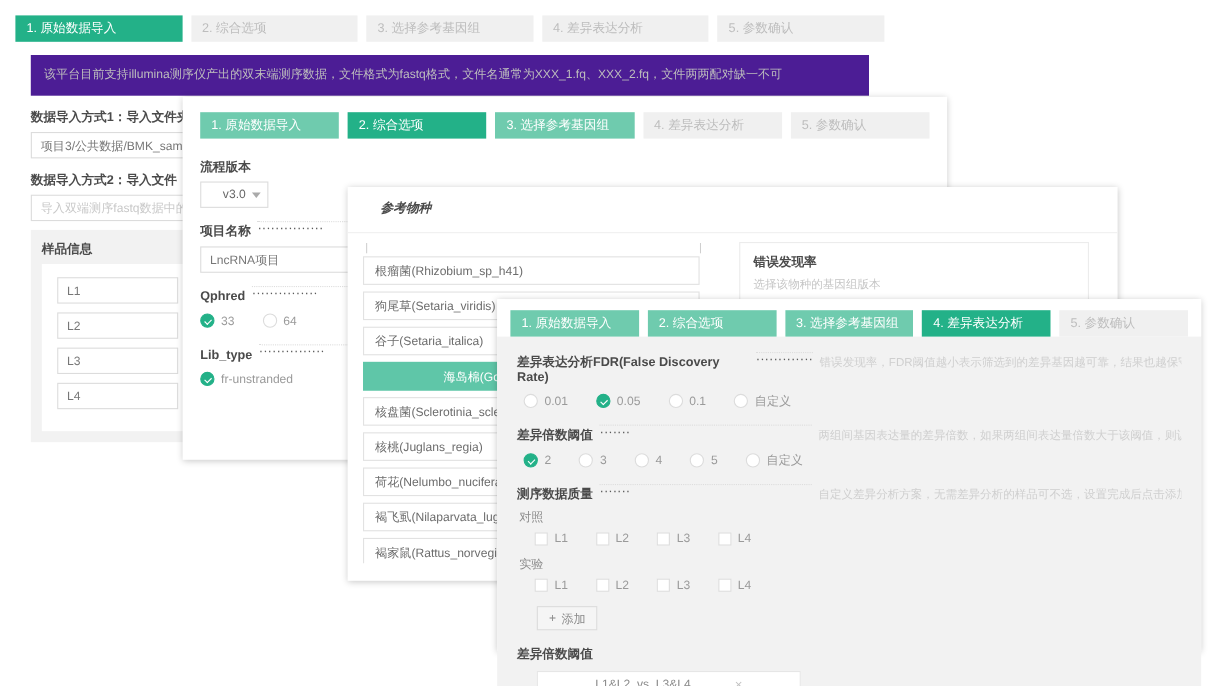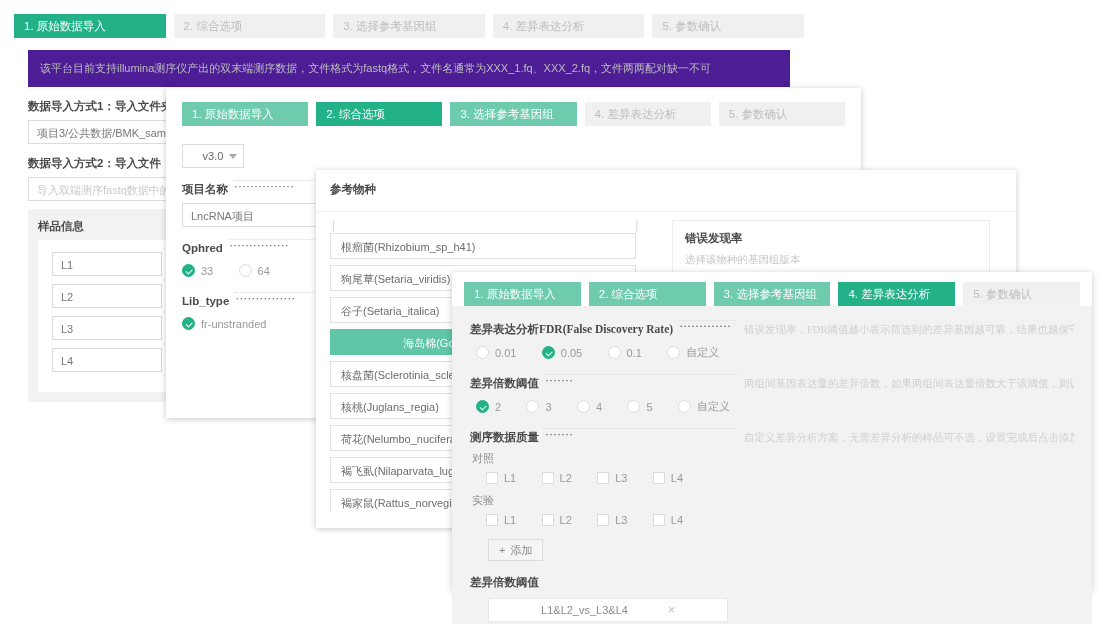--- a/index.html
+++ b/index.html
@@ -74,21 +74,21 @@
     font-size:11px;color:#666;text-align:center;position:relative;box-sizing:border-box;
   }
   .sel .caret{position:absolute;right:6px;top:9px;border-left:4px solid transparent;
     border-right:4px solid transparent;border-top:5px solid #aaa;}
   .row-lbl{display:flex;align-items:baseline;gap:6px;margin-top:14px;}
   .row-lbl .dots{flex:1;border-bottom:1px dotted #ddd;height:1px;position:relative;top:-3px;}
   .row-lbl .tail{color:#cfcfcf;font-size:10.5px;white-space:nowrap;max-width:330px;overflow:hidden;}
 
   
   #panel3{left:316px;top:170px;width:700px;height:358px;}
-  #p3-head{padding:12px 14px 8px 14px;border-bottom:1px solid #f0f0f0;}
+  #p3-head{padding:12px 14px 8px 30px;border-bottom:1px solid #f0f0f0;font-style:italic;}
   .sp-wrap{position:relative;padding:8px 14px 0 14px;height:292px;overflow:hidden;}
   .sp-ruler{display:flex;justify-content:space-between;color:#c9c9c9;font-size:10px;padding:0 2px 2px 2px;}
   .sp-item{
     border:1px solid #e2e2e2;height:26px;line-height:26px;margin-bottom:6px;
     padding:0 10px;font-size:11px;color:#6d6d6d;width:306px;box-sizing:border-box;
     white-space:nowrap;overflow:hidden;background:#fff;
   }
   .sp-item.sel{background:#5fc6a8;border-color:#5fc6a8;color:#fff;}
   .sp-scroll{position:absolute;right:50px;top:26px;width:9px;height:250px;background:#f2f2f2;}
   .sp-scroll i{display:block;width:9px;height:70px;background:#cfcfcf;}
@@ -175,20 +175,21 @@
   <div class="inner">
     <div class="steps">
       <div class="step done">1. 原始数据导入</div>
       <div class="step active">2. 综合选项</div>
       <div class="step done">3. 选择参考基因组</div>
       <div class="step">4. 差异表达分析</div>
       <div class="step">5. 参数确认</div>
     </div>
 
     <div style="margin-top:18px;">
+      <div class="sec-label">流程版本</div>
       <div class="sel">
         <span>v3.0</span>
         <span class="caret"></span>
       </div>
     </div>
 
     <div class="row-lbl">
       <span class="sec-label" style="margin:0;text-align:right;">项目名称</span>
       <span class="dots">···············</span>
       <span class="tail">命名规则：只能</span>
@@ -277,21 +278,21 @@
     <div class="steps">
       <div class="step done">1. 原始数据导入</div>
       <div class="step done">2. 综合选项</div>
       <div class="step done">3. 选择参考基因组</div>
       <div class="step active">4. 差异表达分析</div>
       <div class="step">5. 参数确认</div>
     </div>
   </div>
 
   <div id="p4-body">
-    <div class="p4-block row-lbl" style="margin-top:0;font-family:Liberation Serif, serif;">
+    <div class="p4-block row-lbl" style="margin-top:0;">
       <span class="sec-label" style="margin:0;">差异表达分析FDR(False Discovery Rate)</span>
       <span class="dots">·············</span>
       <span class="tail">错误发现率，FDR阈值越小表示筛选到的差异基因越可靠，结果也越保守</span>
     </div>
     <div class="p4-opts">
       <span class="opt">
         <i class="radio"></i>
         <span>0.01</span>
       </span>
       <span class="opt">

